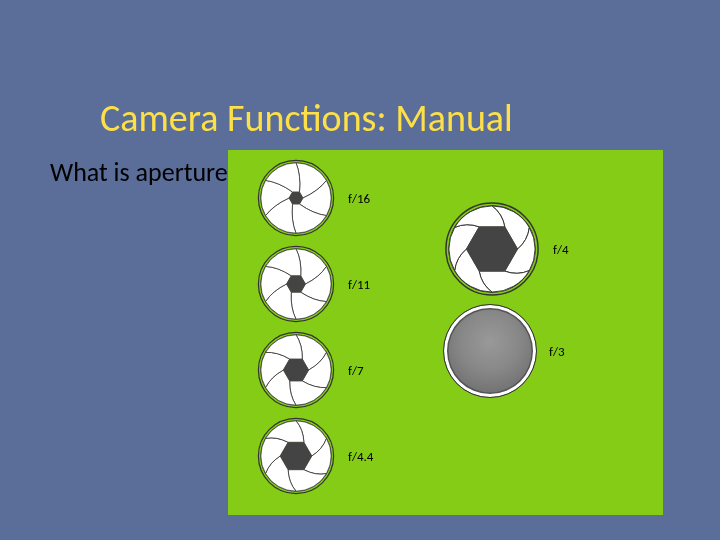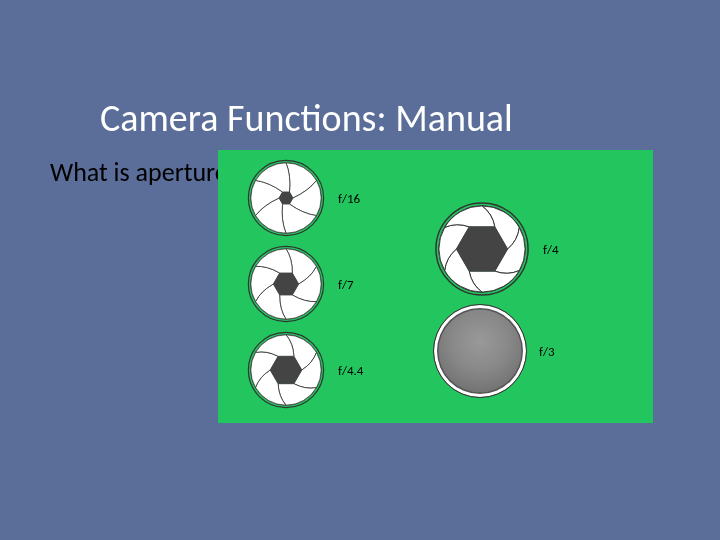--- a/index.html
+++ b/index.html
@@ -13,38 +13,38 @@
   .slide {
     width: 100%;
     height: 100%;
     position: relative;
   }
   .title {
     position: absolute;
     top: 95px;
     left: 100px;
     font-size: 38px;
-    color: #ffffff;
+    color: #fde047;
     font-weight: 400;
   }
   .question {
     position: absolute;
     top: 158px;
     left: 50px;
     font-size: 26px;
     color: #000;
     line-height: 1.15;
   }
   .diagram-panel {
     position: absolute;
     top: 150px;
-    left: 218px;
+    left: 228px;
     width: 435px;
-    height: 273px;
-    background: #22c55e;
+    height: 365px;
+    background: #84cc16;
   }
   .col {
     position: absolute;
     display: flex;
     flex-direction: column;
   }
   .col-left { left: 28px; top: 8px; }
   .col-right { left: 215px; top: 50px; }
   .row {
     display: flex;
@@ -94,20 +94,36 @@
               <path d="M54.356 42.45518668222997 L58.712 50 L54.356 57.54481331777003 L45.644000000000005 57.54481331777003 L41.288 50.00000000000001 L45.644000000000005 42.45518668222997 Z" fill="#444"></path>
             </svg>
           </span>
         <span class="ap-label">f/16</span>
       </div>
       <div class="row">
         <span>
             <svg class="aperture" viewBox="0 0 100 100">
               <circle cx="50" cy="50" r="47" fill="none" stroke="#333" stroke-width="1.5"></circle>
               <circle cx="50" cy="50" r="44" fill="none" stroke="#333" stroke-width="1.2"></circle>
+              <path d="M 50 6 Q 57.177354924039484 20.154297572179736 55.94 39.71161820304087 L 61.879999999999995 50 Q 79.43581395830299 41.29292048228539 88.10511776651529 28 A 44 44 0 0 0 50 6 Z" fill="#fff" stroke="#333" stroke-width="1"></path>
+              <path d="M 88.10511776651529 28 Q 79.43581395830299 41.29292048228539 61.879999999999995 50 L 55.940000000000005 60.28838179695913 Q 72.25845903426351 71.13862291010565 88.1051177665153 72 A 44 44 0 0 0 88.10511776651529 28 Z" fill="#fff" stroke="#333" stroke-width="1"></path>
+              <path d="M 88.1051177665153 72 Q 72.25845903426351 71.13862291010565 55.940000000000005 60.28838179695913 L 44.06 60.28838179695913 Q 42.822645075960516 79.84570242782026 50 94 A 44 44 0 0 0 88.1051177665153 72 Z" fill="#fff" stroke="#333" stroke-width="1"></path>
+              <path d="M 50 94 Q 42.822645075960516 79.84570242782026 44.06 60.28838179695913 L 38.120000000000005 50.00000000000001 Q 20.56418604169702 58.707079517714625 11.894882233484708 72.00000000000001 A 44 44 0 0 0 50 94 Z" fill="#fff" stroke="#333" stroke-width="1"></path>
+              <path d="M 11.894882233484708 72.00000000000001 Q 20.56418604169702 58.707079517714625 38.120000000000005 50.00000000000001 L 44.06 39.71161820304087 Q 27.741540965736498 28.861377089894347 11.8948822334847 27.999999999999996 A 44 44 0 0 0 11.894882233484708 72.00000000000001 Z" fill="#fff" stroke="#333" stroke-width="1"></path>
+              <path d="M 11.8948822334847 27.999999999999996 Q 27.741540965736498 28.861377089894347 44.06 39.71161820304087 L 55.94 39.71161820304087 Q 57.17735492403948 20.154297572179736 49.99999999999999 6 A 44 44 0 0 0 11.8948822334847 27.999999999999996 Z" fill="#fff" stroke="#333" stroke-width="1"></path>
+              <path d="M55.94 39.71161820304087 L61.879999999999995 50 L55.940000000000005 60.28838179695913 L44.06 60.28838179695913 L38.120000000000005 50.00000000000001 L44.06 39.71161820304087 Z" fill="#444"></path>
+            </svg>
+          </span>
+        <span class="ap-label">f/11</span>
+      </div>
+      <div class="row">
+        <span>
+            <svg class="aperture" viewBox="0 0 100 100">
+              <circle cx="50" cy="50" r="47" fill="none" stroke="#333" stroke-width="1.5"></circle>
+              <circle cx="50" cy="50" r="44" fill="none" stroke="#333" stroke-width="1.2"></circle>
               <path d="M 50 6 Q 58.167354924039486 18.439567272686546 57.92 36.28215760405449 L 65.84 50 Q 81.41581395830299 41.29292048228539 88.10511776651529 28 A 44 44 0 0 0 50 6 Z" fill="#fff" stroke="#333" stroke-width="1"></path>
               <path d="M 88.10511776651529 28 Q 81.41581395830299 41.29292048228539 65.84 50 L 57.92000000000001 63.71784239594551 Q 73.2484590342635 72.85335320959885 88.1051177665153 72 A 44 44 0 0 0 88.10511776651529 28 Z" fill="#fff" stroke="#333" stroke-width="1"></path>
               <path d="M 88.1051177665153 72 Q 73.2484590342635 72.85335320959885 57.92000000000001 63.71784239594551 L 42.080000000000005 63.71784239594551 Q 41.83264507596052 81.56043272731345 50 94 A 44 44 0 0 0 88.1051177665153 72 Z" fill="#fff" stroke="#333" stroke-width="1"></path>
               <path d="M 50 94 Q 41.83264507596052 81.56043272731345 42.080000000000005 63.71784239594551 L 34.16 50.00000000000001 Q 18.584186041697016 58.707079517714625 11.894882233484708 72.00000000000001 A 44 44 0 0 0 50 94 Z" fill="#fff" stroke="#333" stroke-width="1"></path>
               <path d="M 11.894882233484708 72.00000000000001 Q 18.584186041697016 58.707079517714625 34.16 50.00000000000001 L 42.080000000000005 36.28215760405449 Q 26.7515409657365 27.146646790401157 11.8948822334847 27.999999999999996 A 44 44 0 0 0 11.894882233484708 72.00000000000001 Z" fill="#fff" stroke="#333" stroke-width="1"></path>
               <path d="M 11.8948822334847 27.999999999999996 Q 26.7515409657365 27.146646790401157 42.080000000000005 36.28215760405449 L 57.92 36.28215760405449 Q 58.16735492403947 18.439567272686546 49.99999999999999 6 A 44 44 0 0 0 11.8948822334847 27.999999999999996 Z" fill="#fff" stroke="#333" stroke-width="1"></path>
               <path d="M57.92 36.28215760405449 L65.84 50 L57.92000000000001 63.71784239594551 L42.080000000000005 63.71784239594551 L34.16 50.00000000000001 L42.080000000000005 36.28215760405449 Z" fill="#444"></path>
             </svg>
           </span>
         <span class="ap-label">f/7</span>

